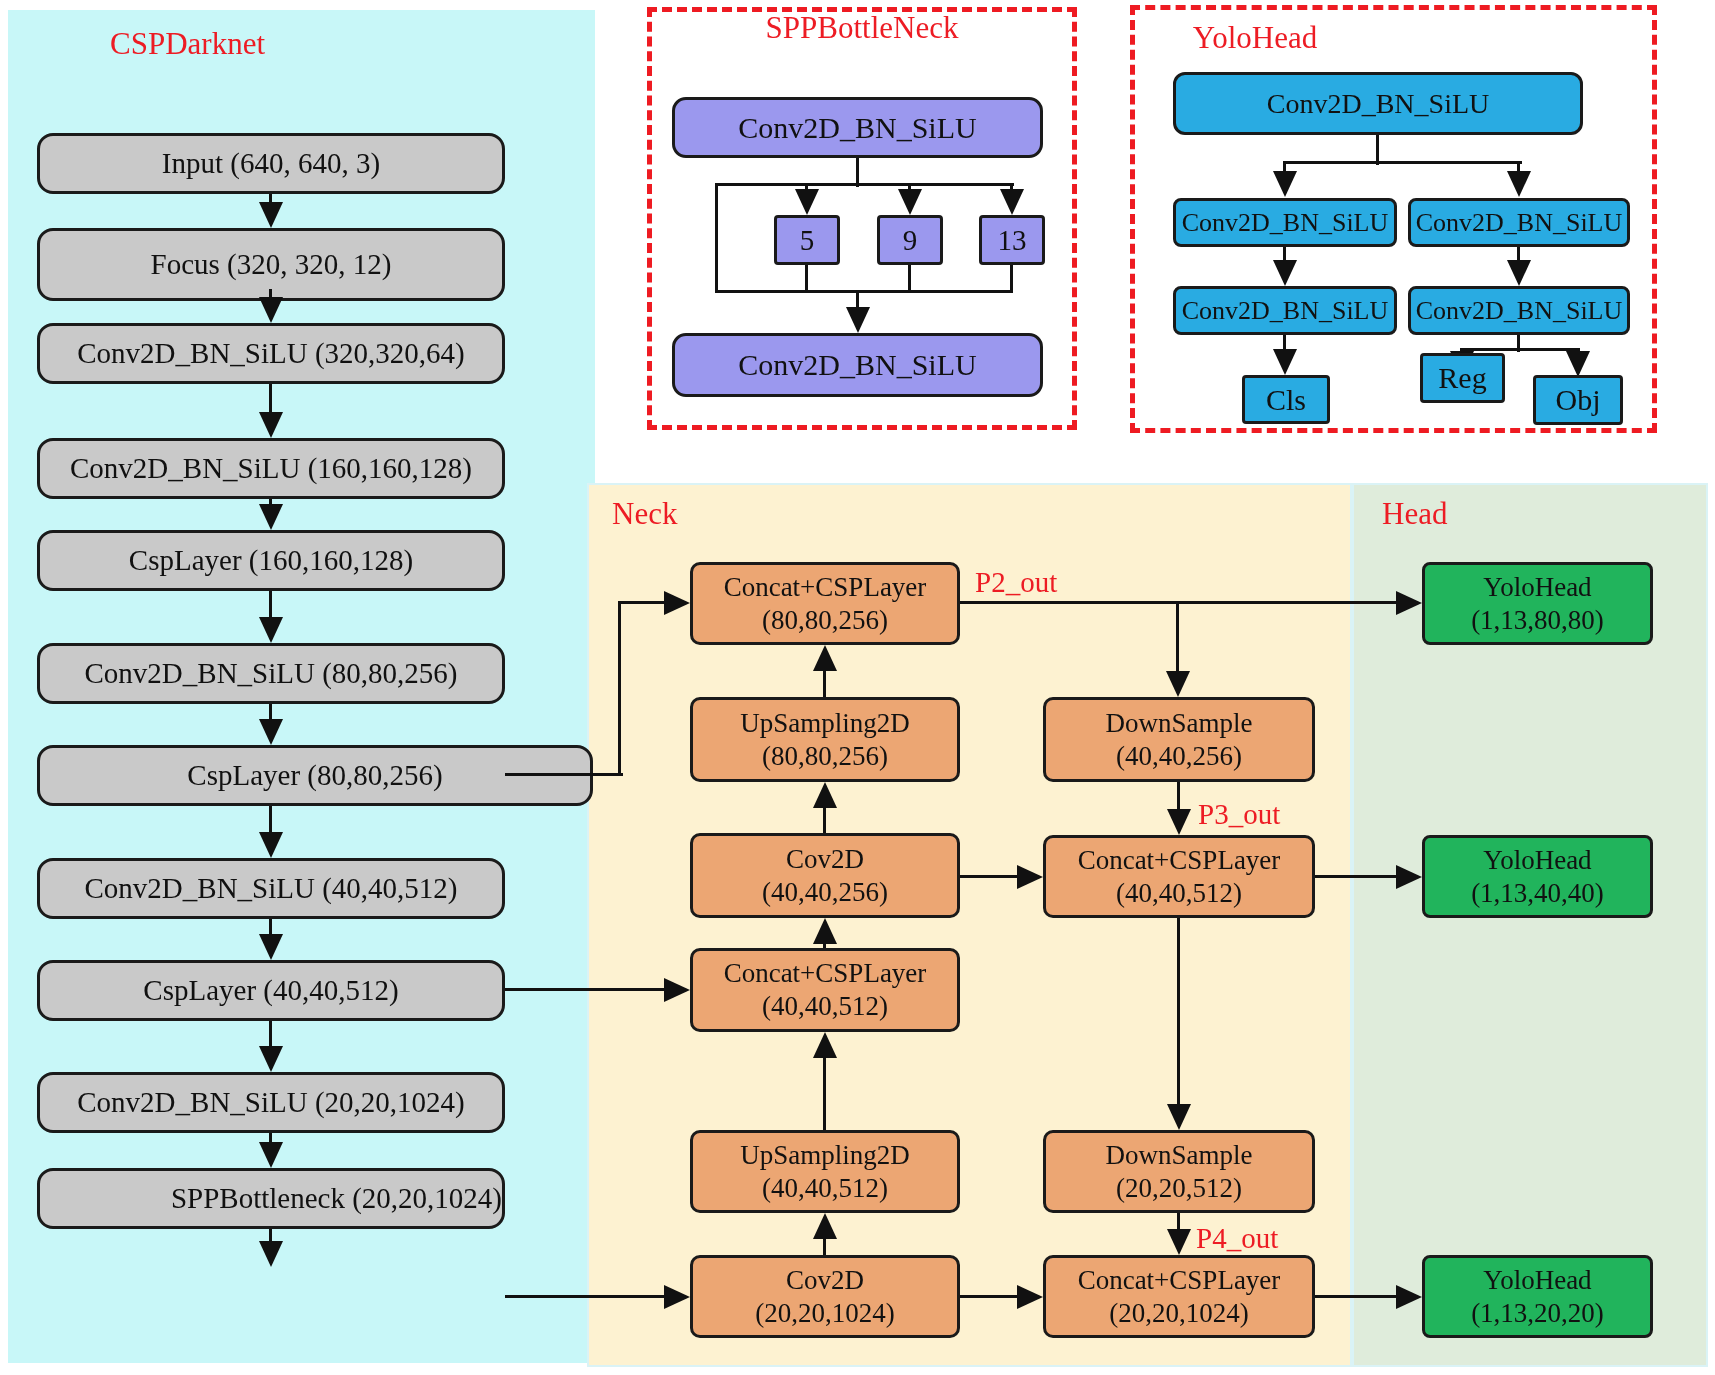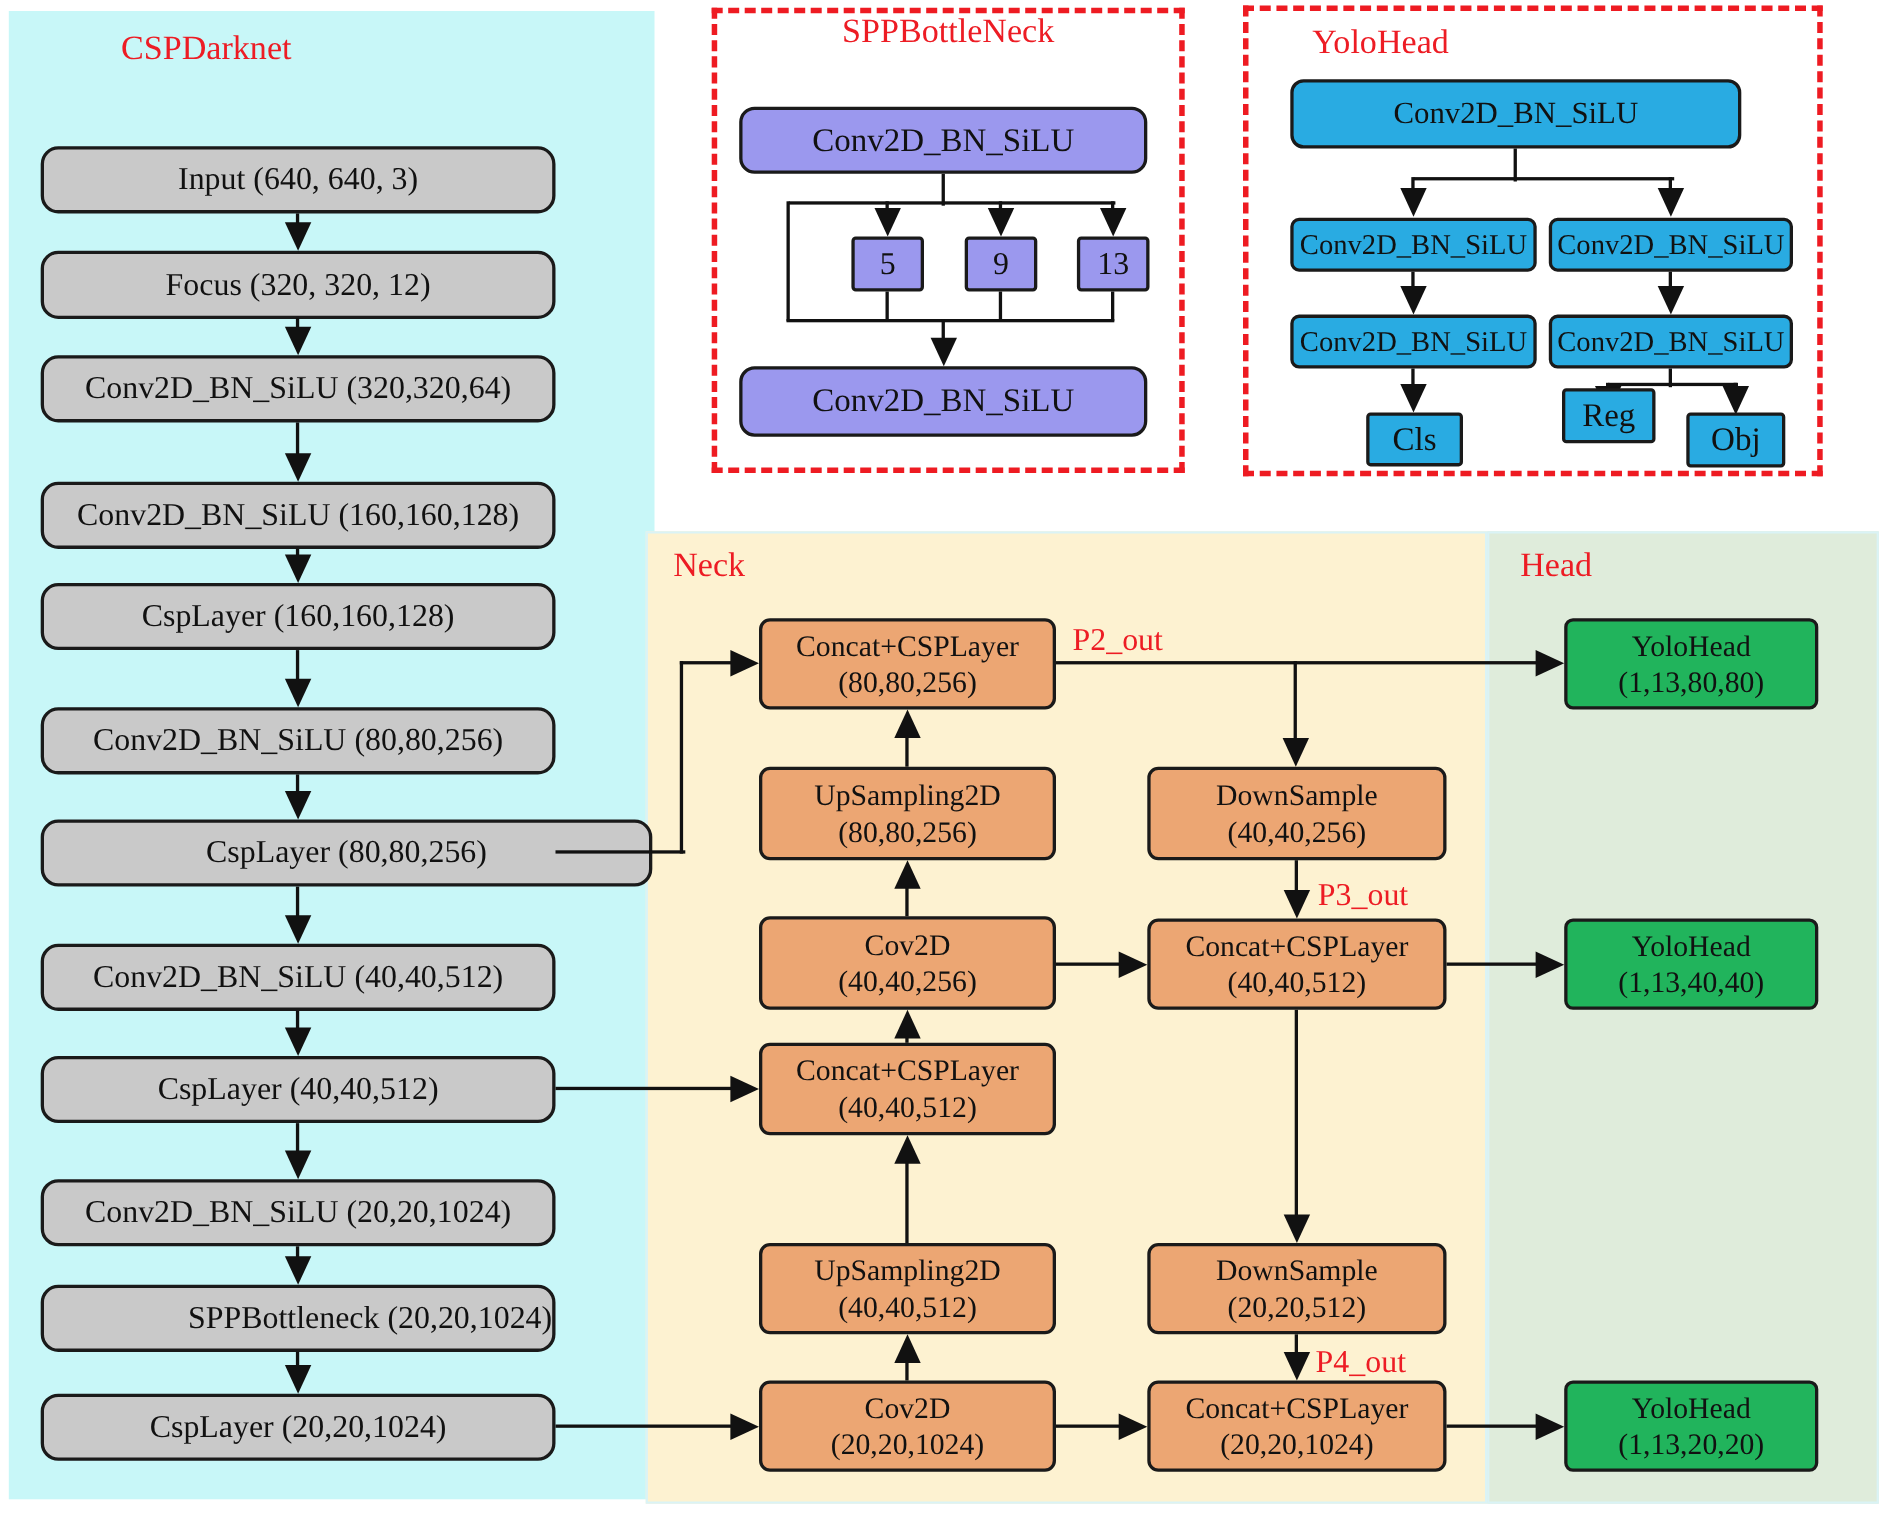--- a/index.html
+++ b/index.html
@@ -44,21 +44,21 @@
   <div class="panel neck" style="left:587px;top:483px;width:765px;height:884px;"></div>
   <div class="panel head" style="left:1352px;top:483px;width:356px;height:884px;"></div>
 
   <div class="rtitle" style="left:110px;top:26px;">CSPDarknet</div>
   <div class="rtitle" style="left:612px;top:496px;">Neck</div>
   <div class="rtitle" style="left:1382px;top:496px;">Head</div>
 
   <div class="box bb" style="left:37px;top:133px;width:468px;height:61px;">
       <span>Input (640, 640, 3)</span>
     </div>
-  <div class="box bb" style="left:37px;top:228px;width:468px;height:62px;text-align:center;">
+  <div class="box bb" style="left:37px;top:228px;width:468px;height:73px;text-align:center;">
       <span>Focus (320, 320, 12)</span>
     </div>
   <div class="box bb" style="left:37px;top:323px;width:468px;height:61px;">
       <span>Conv2D_BN_SiLU (320,320,64)</span>
     </div>
   <div class="box bb" style="left:37px;top:438px;width:468px;height:61px;">
       <span>Conv2D_BN_SiLU (160,160,128)</span>
     </div>
   <div class="box bb" style="left:37px;top:530px;width:468px;height:61px;">
       <span>CspLayer (160,160,128)</span>
@@ -73,23 +73,20 @@
       <span>Conv2D_BN_SiLU (40,40,512)</span>
     </div>
   <div class="box bb" style="left:37px;top:960px;width:468px;height:61px;">
       <span>CspLayer (40,40,512)</span>
     </div>
   <div class="box bb" style="left:37px;top:1072px;width:468px;height:61px;">
       <span>Conv2D_BN_SiLU (20,20,1024)</span>
     </div>
   <div class="box bb" style="left:37px;top:1168px;width:468px;height:61px;align-items:flex-end;">
       <span>SPPBottleneck (20,20,1024)</span>
-    </div>
-  <div class="box bb" style="left:37px;top:1267px;width:468px;height:61px;">
-      <span>CspLayer (20,20,1024)</span>
     </div>
 
   <div class="vline" style="left:269px;top:194px;height:10px;"></div>
     <div class="ah d" style="left:259px;top:202px;"></div>
   <div class="vline" style="left:269px;top:289px;height:9px;"></div>
     <div class="ah d" style="left:259px;top:297px;"></div>
   <div class="vline" style="left:269px;top:384px;height:29px;"></div>
     <div class="ah d" style="left:259px;top:412px;"></div>
   <div class="vline" style="left:269px;top:499px;height:6px;"></div>
     <div class="ah d" style="left:259px;top:504px;"></div>

